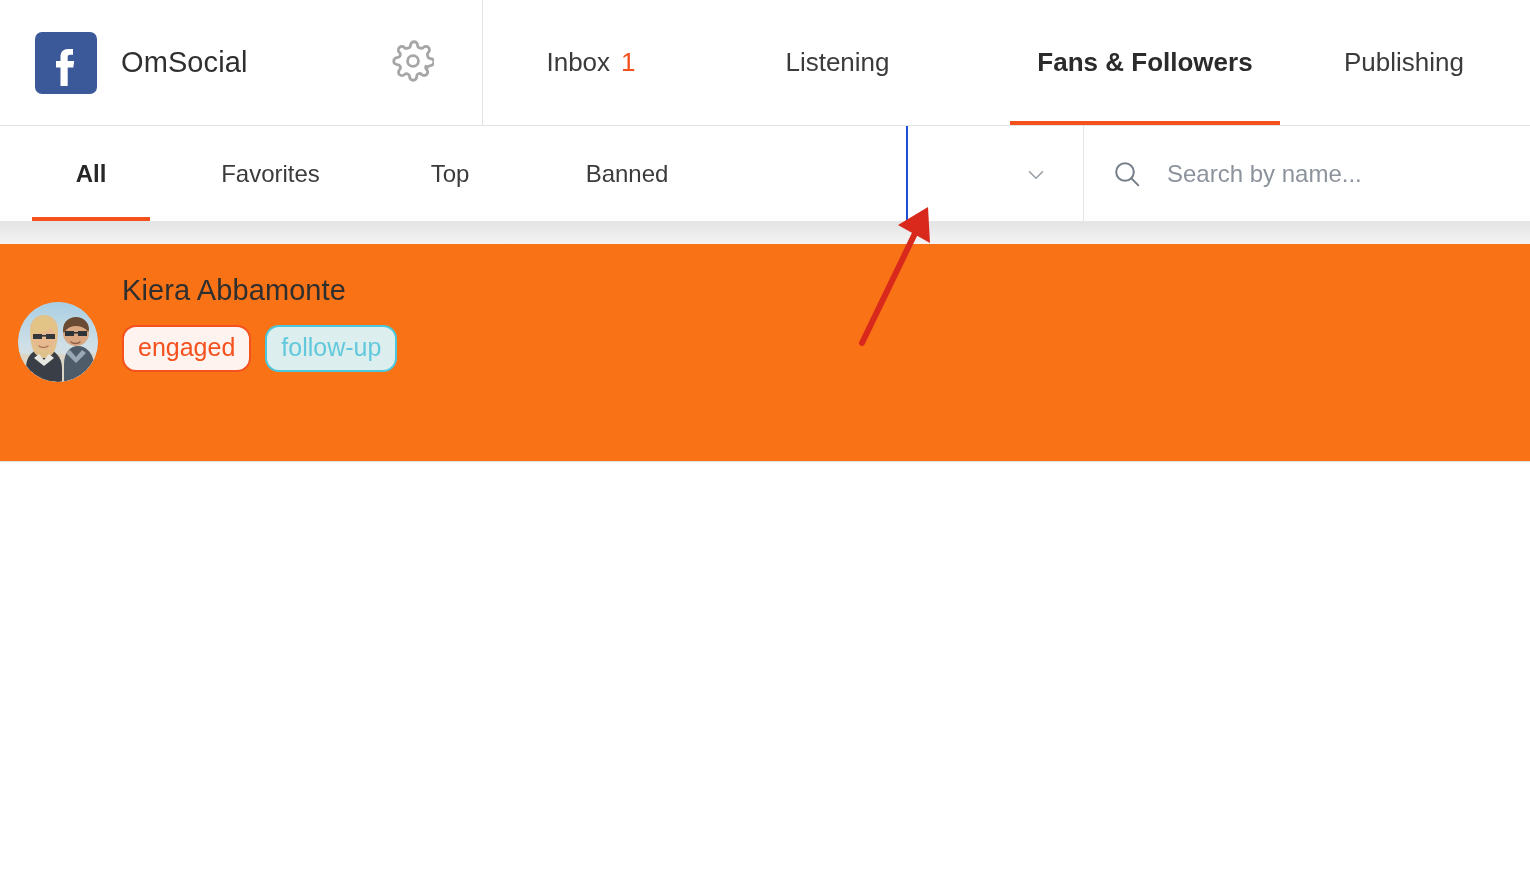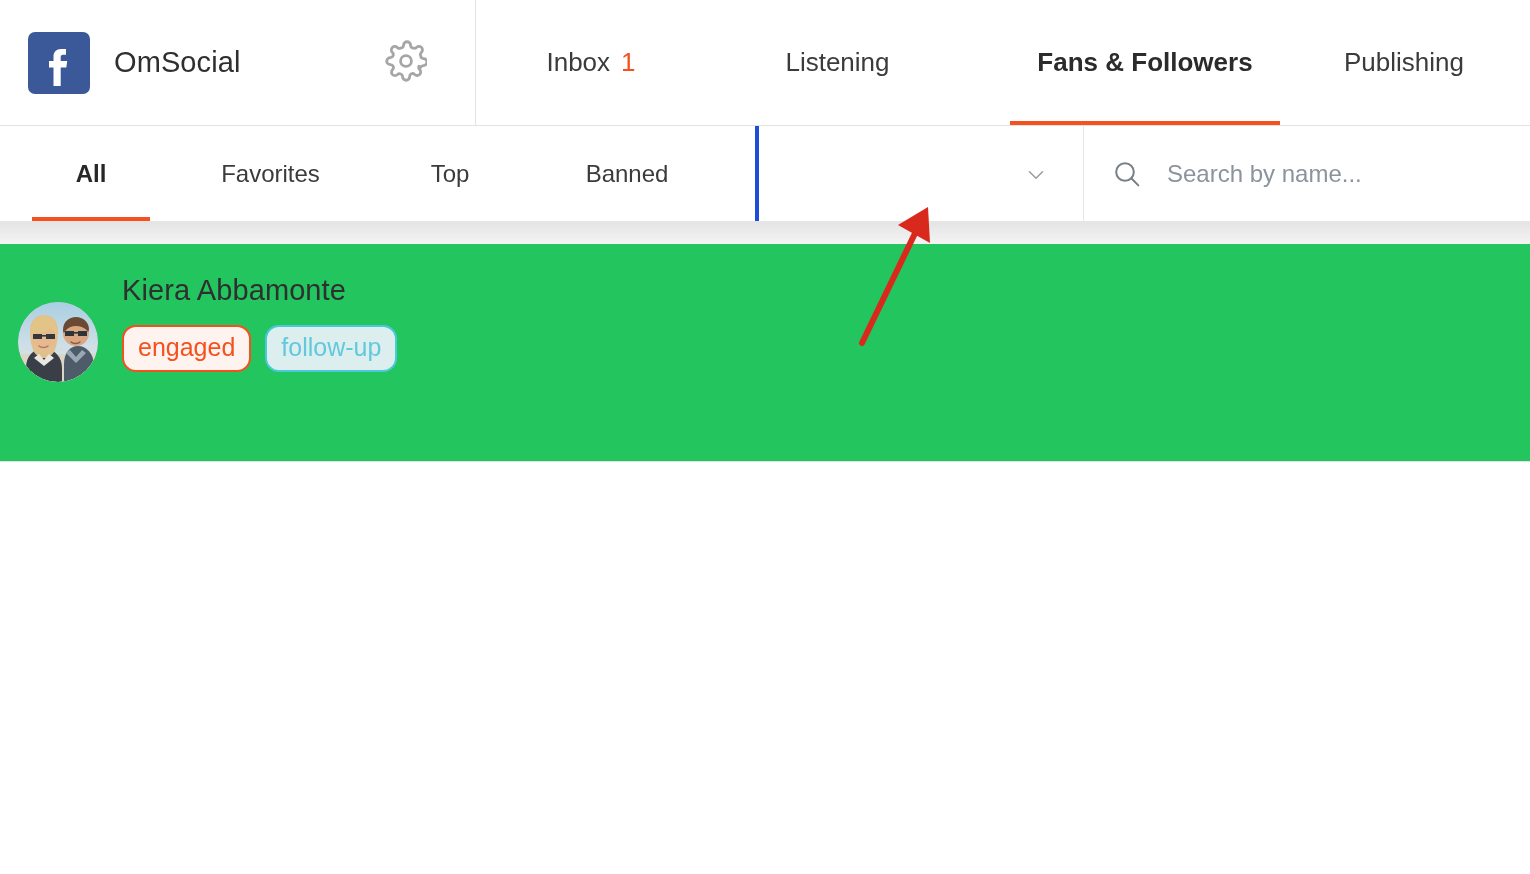--- a/index.html
+++ b/index.html
@@ -22,21 +22,21 @@
     left: 0; top: 0;
     width: 1530px;
     height: 126px;
     background: #ffffff;
     border-bottom: 1px solid #e3e3e3;
     box-sizing: border-box;
   }
 
   .brand {
     position: absolute;
-    left: 9px; top: 0;
+    left: 16px; top: 0;
     width: 467px;
     height: 125px;
     border-right: 1px solid #e3e3e3;
     box-sizing: border-box;
     display: flex;
     align-items: center;
     text-align: right;
   }
 
   .fb-logo {
@@ -126,25 +126,25 @@
     width: 1530px;
     height: 96px;
     background: #ffffff;
     border-bottom: 1px solid #e6e6e6;
     box-sizing: border-box;
   }
 
   .subnav-tabs {
     position: absolute;
     left: 0; top: 0;
-    width: 759px;
+    width: 908px;
     height: 95px;
     display: flex;
     align-items: center;
-    border-right: 4px solid #1d4ed8;
+    border-right: 2px solid #1d4ed8;
     box-sizing: border-box;
   }
 
   .sub-tab {
     position: relative;
     height: 95px;
     display: flex;
     align-items: center;
     justify-content: center;
     font-size: 24px;
@@ -229,21 +229,21 @@
     opacity: 1;
   }
 
   
   .list-area {
     position: absolute;
     left: 0;
     top: 222px;
     width: 1530px;
     height: 240px;
-    background: #22c55e;
+    background: #f97316;
     border-bottom: 1px solid #e2e2e2;
     box-sizing: border-box;
   }
   .list-area::before {
     content: "";
     position: absolute;
     left: 0; right: 0; top: 0;
     height: 22px;
     background: linear-gradient(to bottom, #e4e4e4 0%, #f4f4f4 100%);
     pointer-events: none;

